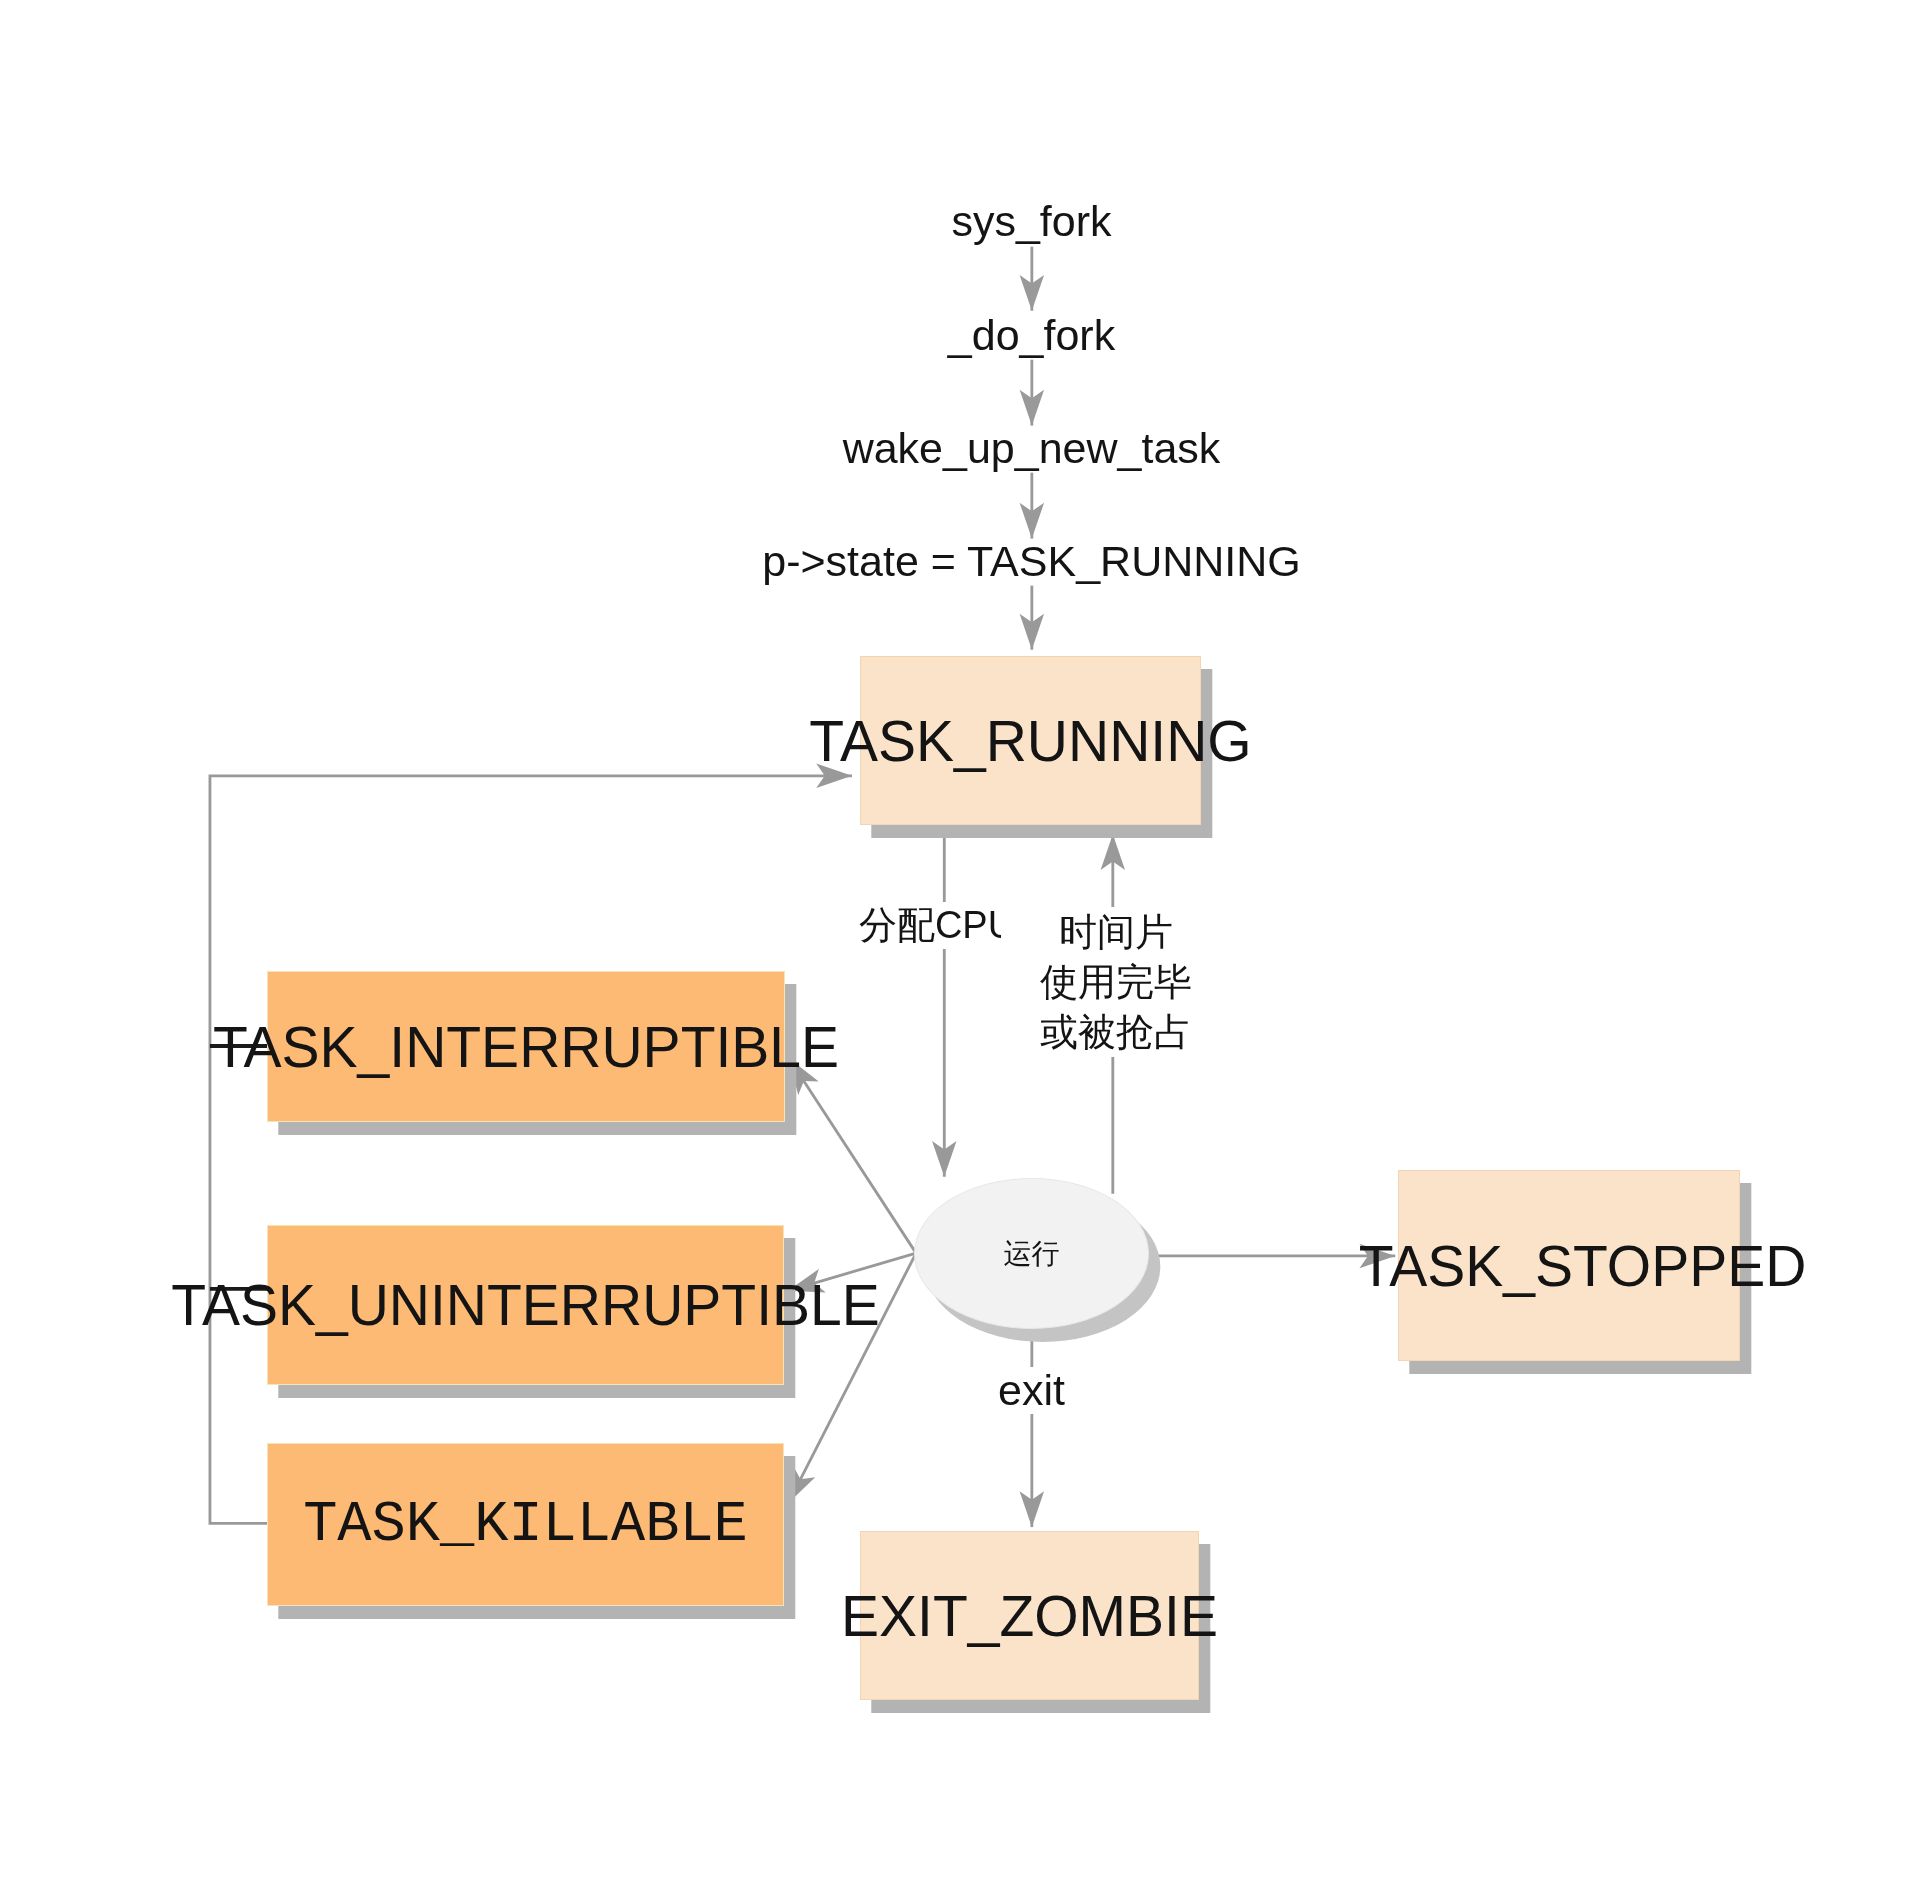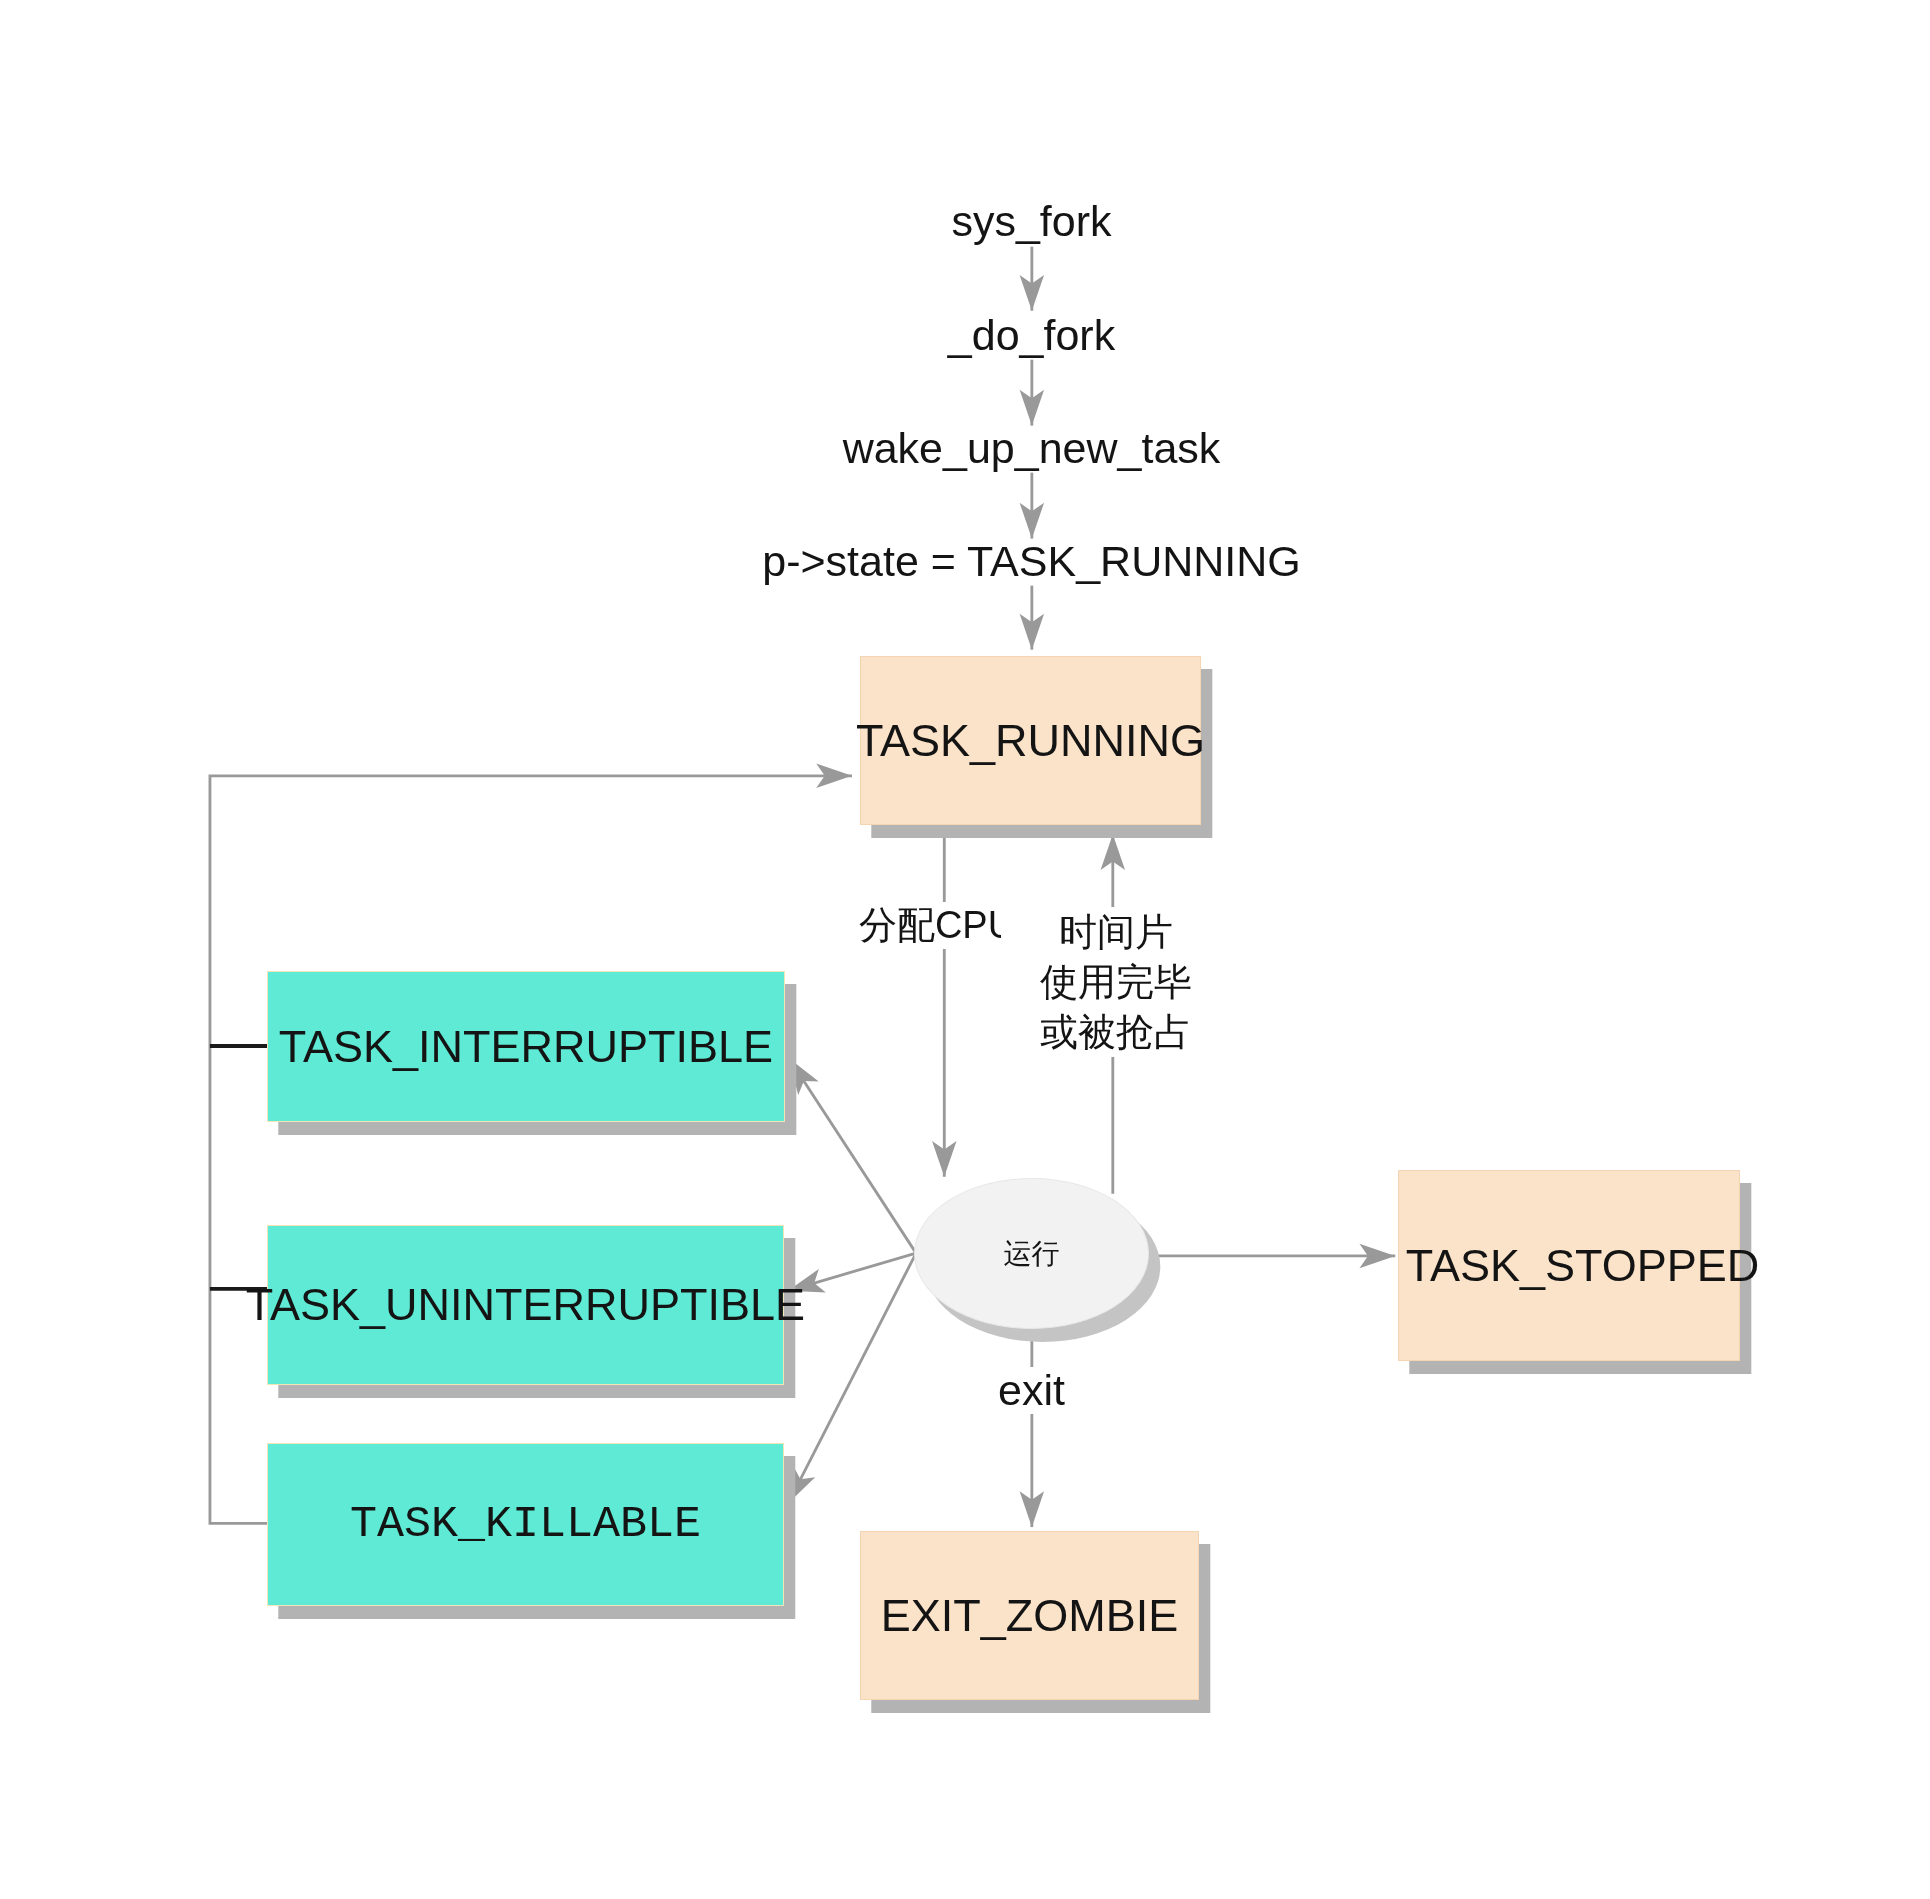--- a/index.html
+++ b/index.html
@@ -9,29 +9,29 @@
     overflow:hidden;
     border-radius:9px;
   }
   .layer-svg { position:absolute; left:0; top:0; z-index:1; }
   .toplabel {
     position:absolute; z-index:2; width:659px; text-align:center;
     font-size:43px; line-height:53px; white-space:nowrap;
   }
   .node {
     position:absolute; z-index:2; display:flex; align-items:center;
-    justify-content:center; font-size:45px; white-space:nowrap;
+    justify-content:center; font-size:57px; white-space:nowrap;
     box-sizing:border-box;
   }
   .peach {
     background:#fbe3c9; border:1.9px solid #f4d4b2;
     box-shadow:11.3px 13px 0 #b3b3b3;
   }
   .yellow {
-    background:#5eead4; border:1.9px solid #f2e5b8;
+    background:#fdba74; border:1.9px solid #f2e5b8;
     box-shadow:11.3px 13px 0 #b3b3b3;
   }
   .ellipse {
     border-radius:50%; background:#f2f2f2; border:1.9px solid #e7e7e7;
     box-shadow:11.3px 13px 0 #c4c4c4; font-size:28px;
   }
   .edge-label {
     position:absolute; z-index:3; background:#ffffff; text-align:center;
     font-size:38px; line-height:47px; white-space:nowrap;
   }

